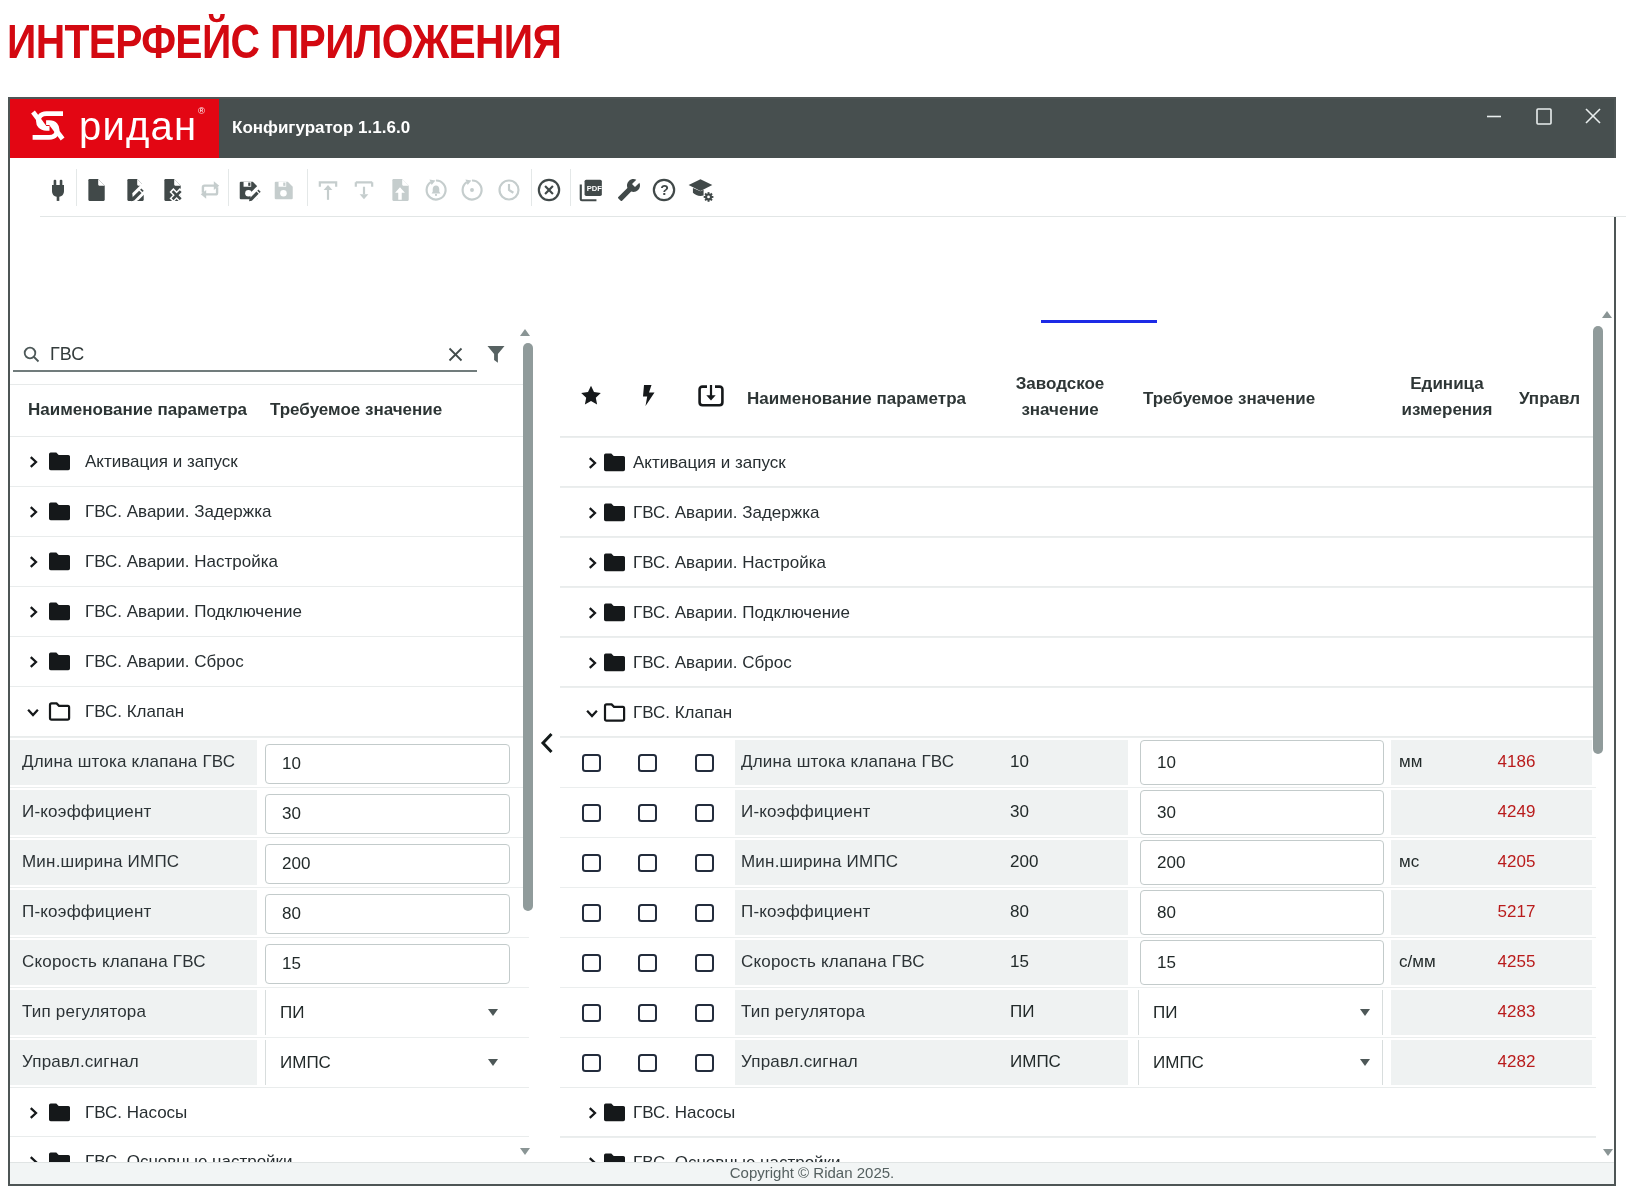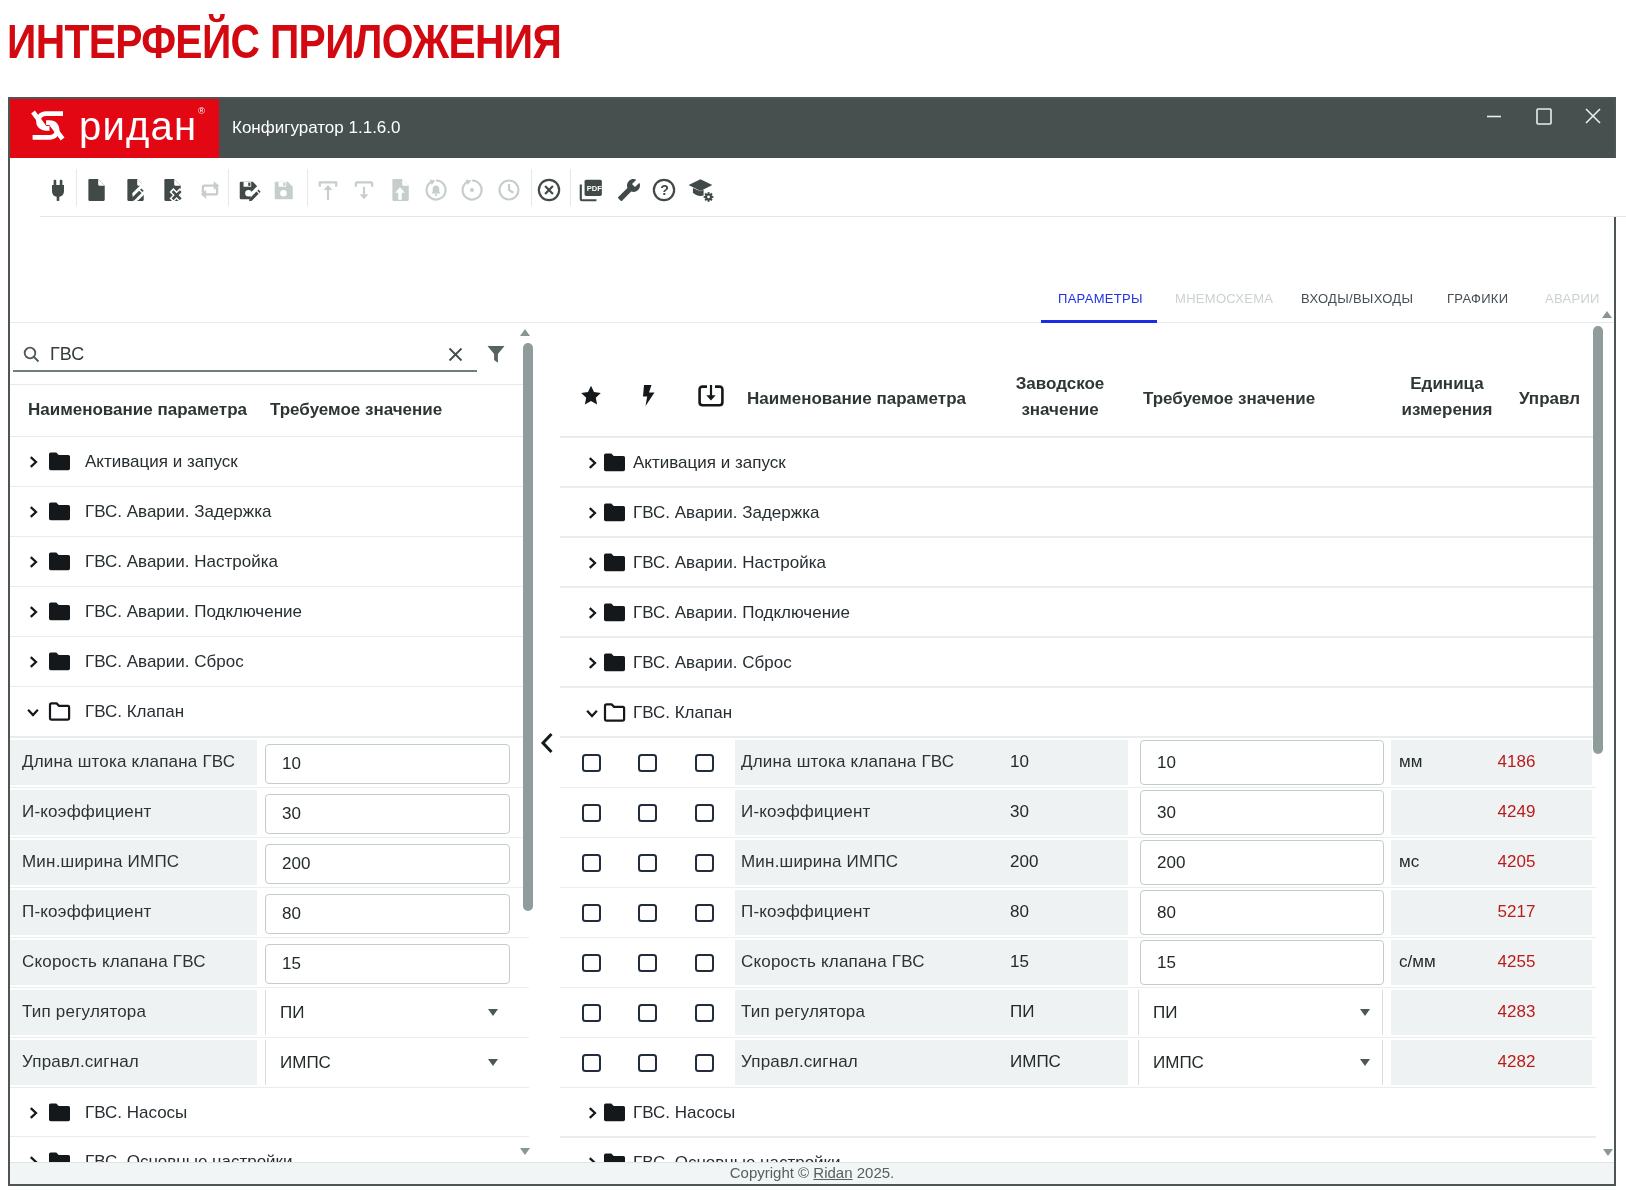--- a/index.html
+++ b/index.html
@@ -7,21 +7,21 @@
   html,body { width:1626px; height:1190px; background:#fff; overflow:hidden;
     font-family:"Liberation Sans", sans-serif; }
   .abs { position:absolute; }
   #page { position:relative; width:1626px; height:1190px; background:#fff; }
   #h1 { left:7px; top:14px; font-size:48px; font-weight:bold; color:#d30911;
     letter-spacing:-0.8px; transform:scaleX(0.85); transform-origin:0 0; white-space:nowrap; }
   #win { left:8px; top:97px; width:1608px; height:1089px; border:2px solid #4e5555; background:#fff; }
   
   #tbar { left:0; top:0; width:1604px; height:59px; background:#474f4f; }
   #logo { left:0; top:0; width:209px; height:59px; background:#e30613; }
-  #apptitle { left:222px; top:19px; font-size:17px; font-weight:normal; color:#fff; }
+  #apptitle { left:222px; top:19px; font-size:17px; font-weight:bold; color:#fff; }
   
   #toolbar { left:0; top:59px; width:1604px; height:59px; background:#fff;
     border-bottom:1px solid #e2e6e6;margin-left:30px; }
   .tsep { top:11px; width:1px; height:37px; background:#e4e8e8; }
   .ticon { top:20px; width:24px; height:24px; }
   
   #eclrow { left:0; top:119px; width:1604px; height:50px; border-bottom:1px solid #dadfdf; }
   #ecltxt { left:20px; top:17px; font-size:18px; letter-spacing:1.4px; color:#3a4248; }
   
   #tabs { left:0; top:170px; width:1604px; height:54px; border-bottom:1px solid #e7eaea; }
@@ -236,27 +236,20 @@
           <g stroke="#414949" stroke-width="1.8">
             <line x1="20" y1="14" x2="20" y2="23"></line>
               <line x1="15.5" y1="18.5" x2="24.5" y2="18.5"></line>
             <line x1="16.8" y1="15.3" x2="23.2" y2="21.7"></line>
               <line x1="23.2" y1="15.3" x2="16.8" y2="21.7"></line>
           </g>
         </g>
         <circle cx="20" cy="18.5" r="1.3" fill="#fff"></circle>
         </svg>
     </div>
-    <div id="tabs" class="abs">
-      <span class="tab on abs" style="left:1048px;">ПАРАМЕТРЫ</span>
-      <span class="tab dim abs" style="left:1165px;">МНЕМОСХЕМА</span>
-      <span class="tab dk abs" style="left:1291px;">ВХОДЫ/ВЫХОДЫ</span>
-      <span class="tab dk dim2" style="position:absolute;left:1437px;top:22px;font-size:13px;letter-spacing:0.3px;color:#454e55;">ГРАФИКИ</span>
-      <span class="tab dim abs" style="left:1535px;">АВАРИИ</span>
-    </div>
     <div id="tabund" class="abs"></div>
     <div id="content" class="abs">
 
       <svg class="abs" style="left:12px;top:21px;" width="20" height="20" viewBox="0 0 20 20">
         <circle cx="8" cy="8" r="5.3" fill="none" stroke="#4d5858" stroke-width="1.8"></circle>
         <line x1="12" y1="12" x2="16.5" y2="16.5" stroke="#4d5858" stroke-width="1.8"></line>
         </svg>
       <div class="abs" style="left:40px;top:20px;font-size:18px;color:#343c3c;">ГВС</div>
       <svg class="abs" style="left:438px;top:23px;" width="15" height="15" viewBox="0 0 15 15">
         <g stroke="#414b4b" stroke-width="1.8">
@@ -597,15 +590,15 @@
         </div>
     </div>
 
     <svg class="abs" style="left:1591px;top:211px;" width="12" height="9" viewBox="0 0 12 9">
         <path d="M6 1 L11 8 H1z" fill="#8a9595"></path>
       </svg>
     <div class="sbthumb abs" style="left:1583px;top:227px;height:428px;"></div>
     <svg class="abs" style="left:1592px;top:1049px;" width="12" height="9" viewBox="0 0 12 9">
         <path d="M6 8 L1 1 H11z" fill="#8a9595"></path>
       </svg>
-    <div id="footer" class="abs">Copyright © <span style="text-decoration:underline;margin-top:27px;">Ridan</span> 2025.</div>
+    <div id="footer" class="abs">Copyright © <span style="margin-top:27px;">Ridan</span> 2025.</div>
   </div>
 </div>
 
 </body></html>

